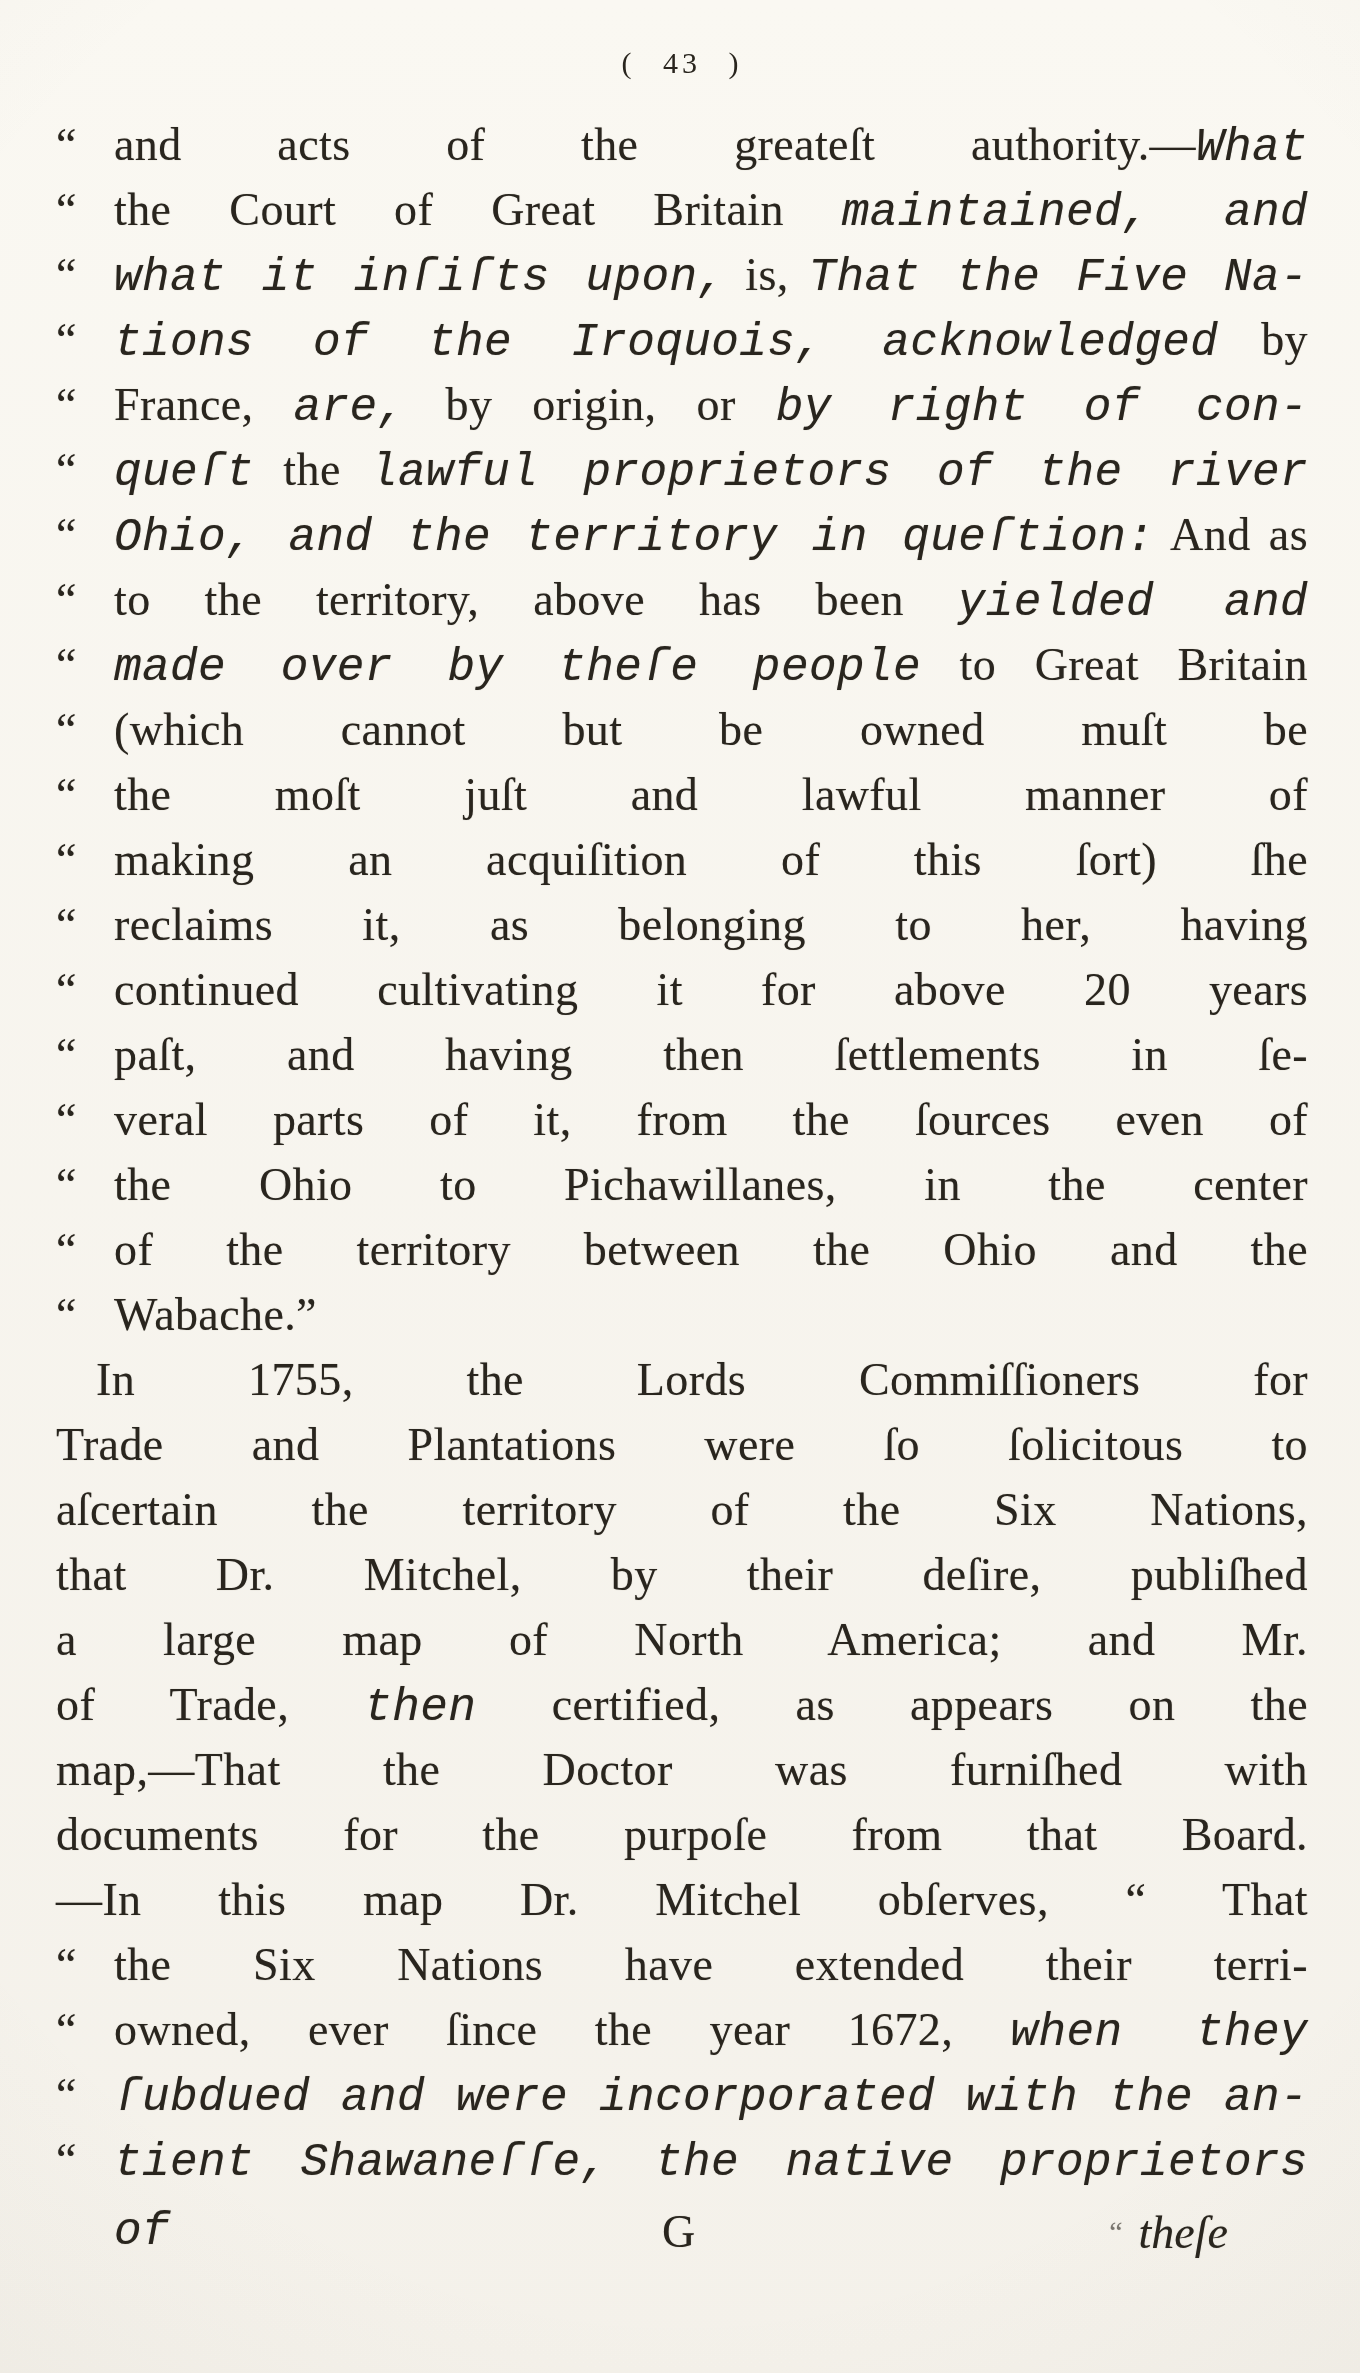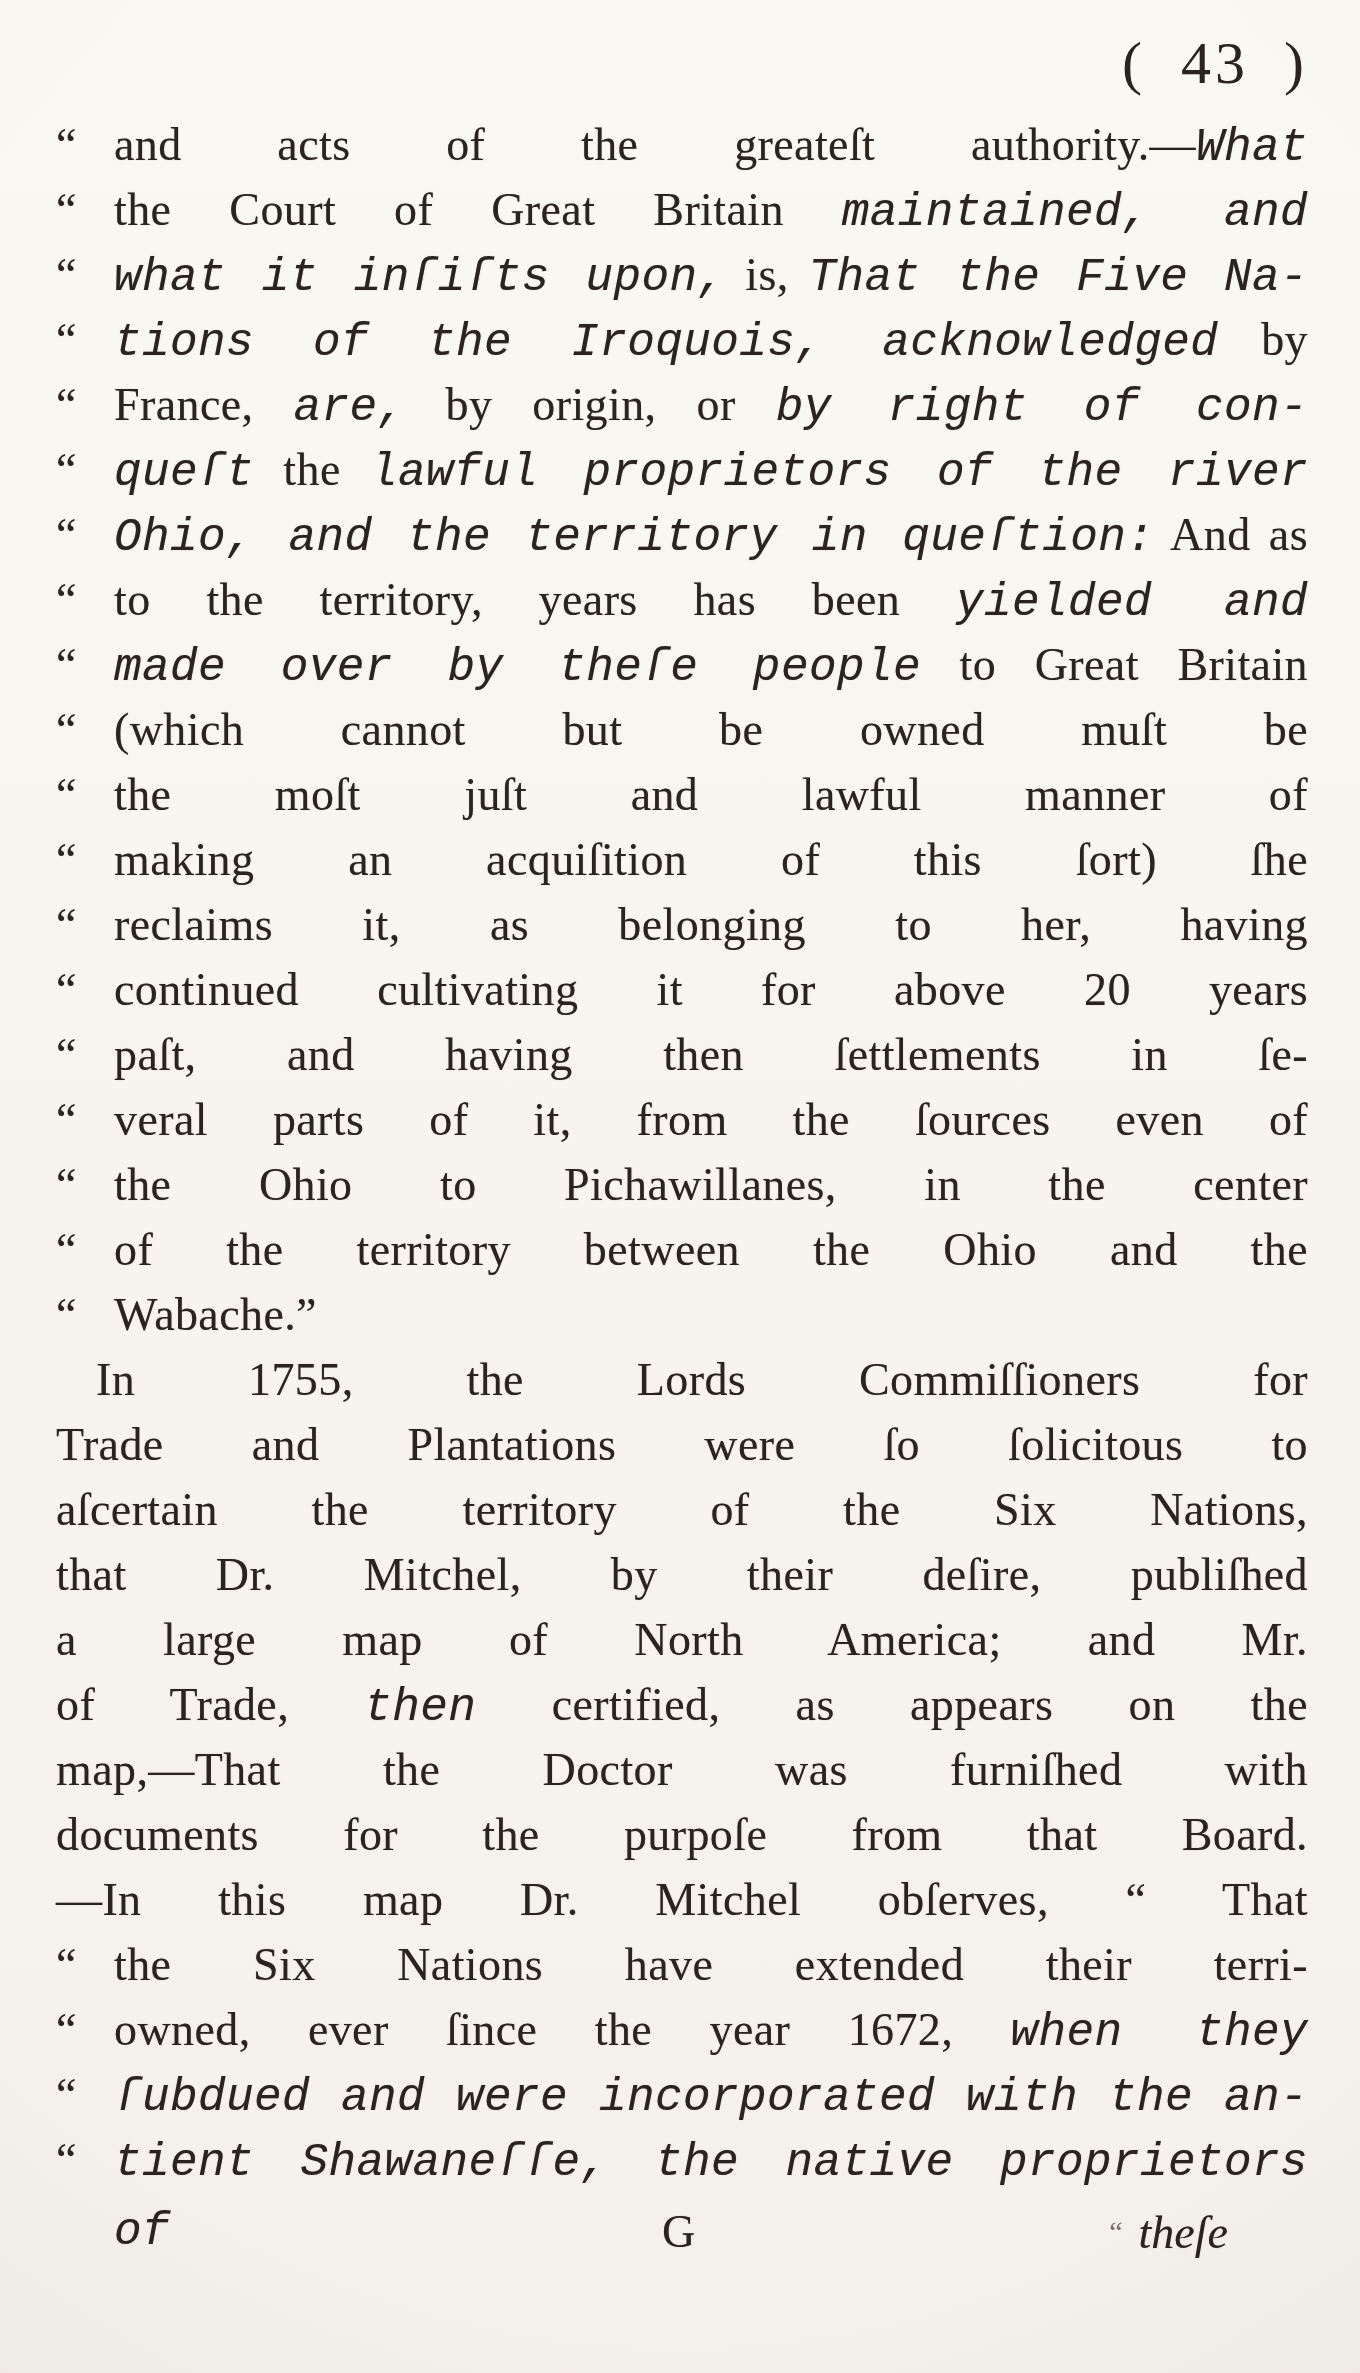--- a/index.html
+++ b/index.html
@@ -13,22 +13,22 @@
     background:
       radial-gradient(130% 95% at 50% 45%, rgba(0,0,0,0) 55%, rgba(95,88,70,0.10) 100%),
       linear-gradient(#faf8f2, #f4f1ea);
   }
   .page {
     width: 100%;
     height: 100%;
     padding: 26px 52px 0 56px;
   }
   .header {
-    text-align: right;
-    font-size: 60px;
+    text-align: center;
+    font-size: 30px;
     line-height: 74px;
     letter-spacing: 4px;
     word-spacing: 16px;
   }
   .tblock { margin-top: 12px; }
   .line {
     display: flex;
     height: 65px;
     line-height: 65px;
     font-size: 46px;
@@ -91,21 +91,21 @@
       <div class="line quoted">
         <span class="qmark">“</span>
         <span class="ltext"><span class="it">queſt</span><span> the </span><span class="it">lawful proprietors of the river</span></span>
       </div>
       <div class="line quoted">
         <span class="qmark">“</span>
         <span class="ltext"><span class="it">Ohio, and the territory in queſtion:</span><span> And as</span></span>
       </div>
       <div class="line quoted">
         <span class="qmark">“</span>
-        <span class="ltext"><span>to the territory, years has been </span><span class="it">yielded and</span></span>
+        <span class="ltext"><span>to the territory, above has been </span><span class="it">yielded and</span></span>
       </div>
       <div class="line quoted">
         <span class="qmark">“</span>
         <span class="ltext"><span class="it">made over by theſe people</span><span> to Great Britain</span></span>
       </div>
       <div class="line quoted">
         <span class="qmark">“</span>
         <span class="ltext"><span>(which cannot but be owned muſt be</span></span>
       </div>
       <div class="line quoted">

